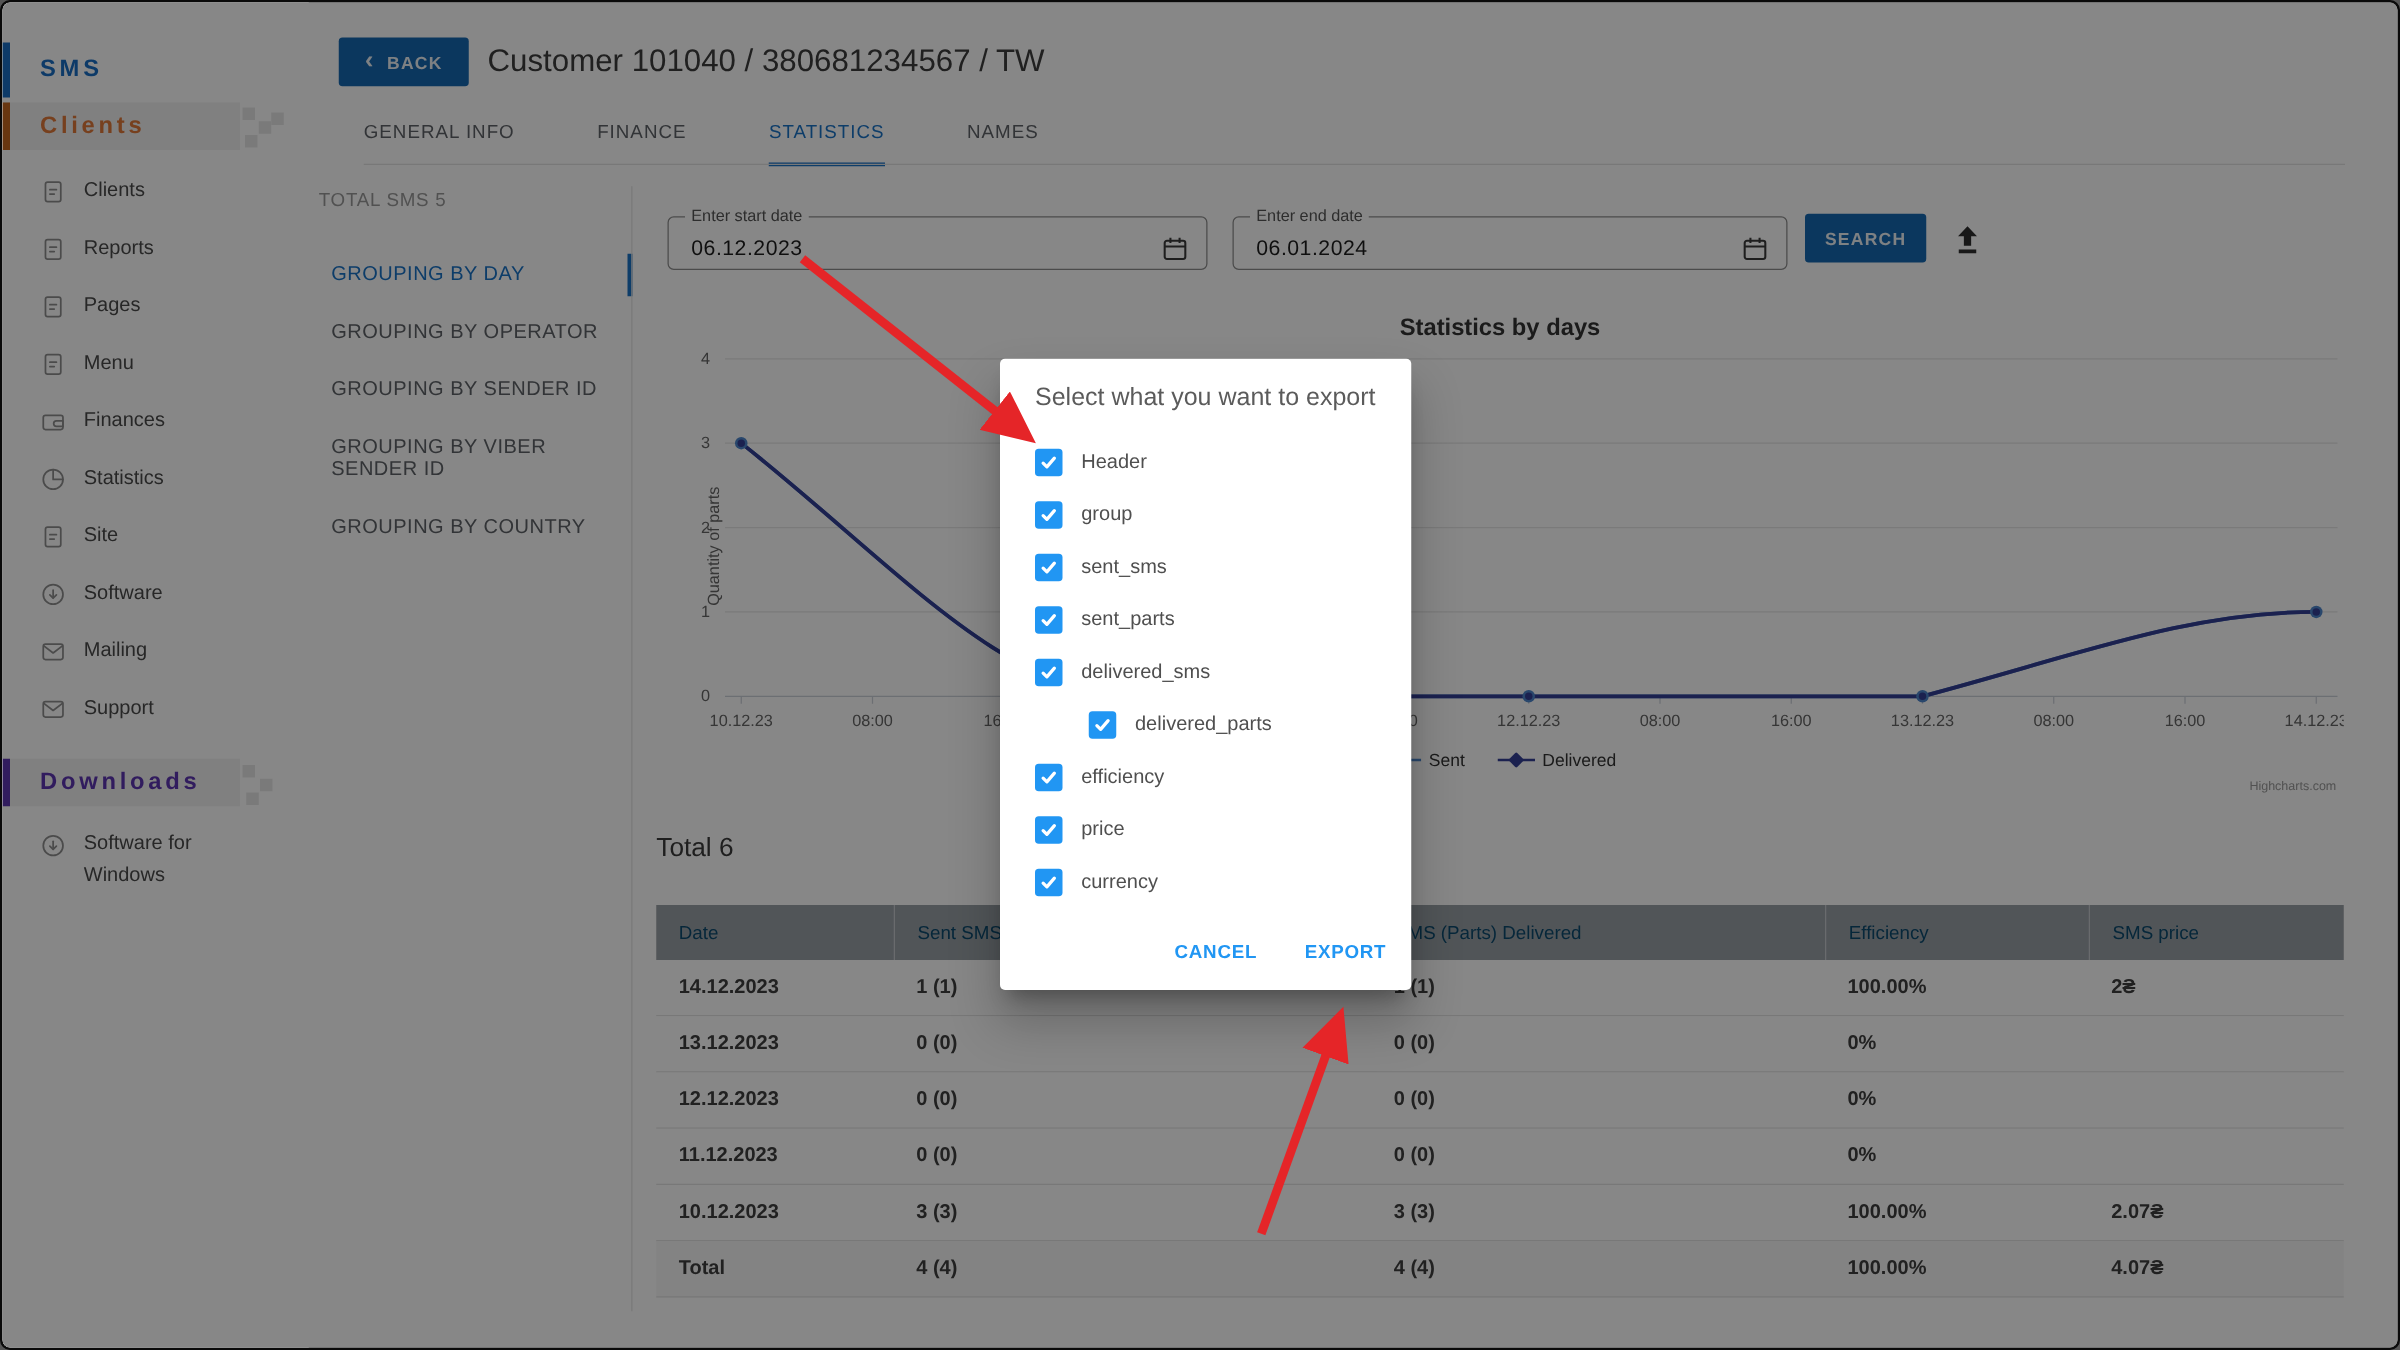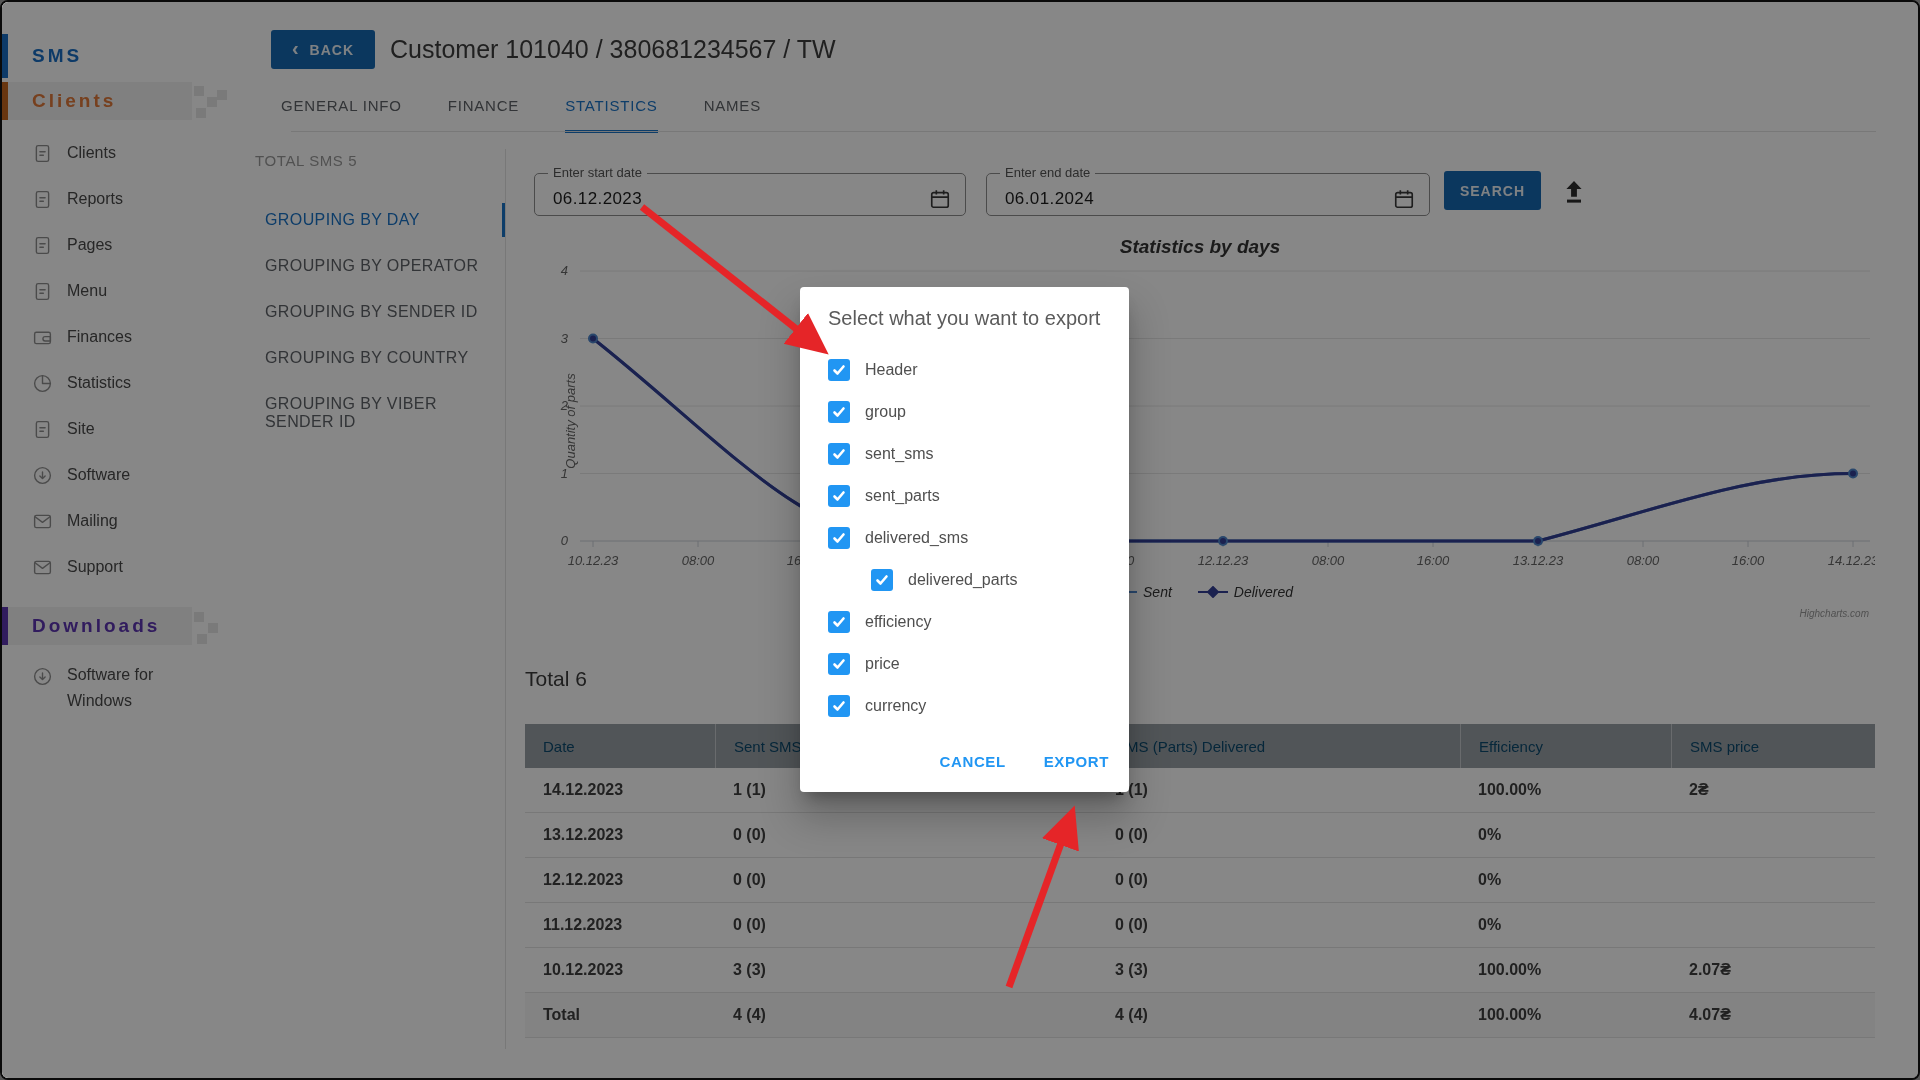--- a/index.html
+++ b/index.html
@@ -33,21 +33,21 @@
                  stroke-width:1.6; stroke-linecap:round; stroke-linejoin:round; }
   .dl-item .lbl { margin-left:14px; font-size:16px; color:#4a4a4a; line-height:26px; width:120px; }
 
   
   .back-btn { position:absolute; left:269px; top:28px; width:104px; height:39px; background:#1669b2;
               border:none; border-radius:3px; color:#eef3f8; font-size:14px; font-weight:bold;
               letter-spacing:1px; cursor:pointer; display:flex; align-items:center; justify-content:center; gap:10px;
               font-family:inherit; }
   .back-btn .chev { font-size:20px; line-height:1; margin-top:-3px; }
   .page-title { position:absolute; left:388px; top:33px; font-size:25px; color:#3d3d3d; }
-  .tabs { position:absolute; left:279px; top:95px; display:flex; gap:46px; }
+  .tabs { position:absolute; left:289px; top:95px; display:flex; gap:66px; }
   .tab { font-size:15px; letter-spacing:0.8px; color:#5f6368; padding-bottom:16px; cursor:pointer; }
   .tab.active { color:#1a73c7; border-bottom:3px solid #1a73c7; }
   .tabs-divider { position:absolute; left:289px; top:129px; width:1585px; height:1px; background:#e3e3e3; }
 
   
   .subnav { position:absolute; left:253px; top:150px; width:250px; text-align:left; }
   .subnav .total { font-size:15px; color:#9a9a9a; letter-spacing:0.6px; margin-bottom:28px; }
   .sn-item { position:relative; font-size:16px; letter-spacing:0.4px; color:#5f6368; padding:14px 10px; cursor:pointer; }
   .sn-item.active { color:#1a73c7; }
   .sn-item.active::after { content:""; position:absolute; right:-1px; top:6px; bottom:6px; width:4px; background:#1a73c7; }
@@ -60,21 +60,21 @@
                        font-size:13px; color:#555; }
   .datefield .fvalue { position:absolute; left:18px; top:15px; font-size:17px; color:#1e1e1e; letter-spacing:0.4px; }
   .datefield .cal { position:absolute; right:14px; top:14px; width:22px; height:22px; cursor:pointer; }
   .cal svg { stroke:#3a3a3a; fill:none; stroke-width:1.8; }
   .search-btn { position:absolute; left:1442px; top:169px; width:97px; height:39px; background:#1669b2;
                 color:#eef3f8; border:none; border-radius:3px; font-size:14px; font-weight:bold;
                 letter-spacing:1px; cursor:pointer; font-family:inherit; }
   .upload-ic { position:absolute; left:1558px; top:176px; width:28px; height:28px; cursor:pointer; }
 
   
-  .chart-box { position:absolute; left:523px; top:224px; width:1350px; height:397px; background:#fff;font-style:italic; }
+  .chart-box { position:absolute; left:523px; top:240px; width:1350px; height:397px; background:#fff; }
   .chart-title { position:absolute; left:0; right:0; top:10px; text-align:center; font-size:19px;
                  font-weight:bold; color:#333; }
   #chart-svg { position:absolute; left:0; top:0; width:1350px; height:397px; }
   .legend { position:absolute; left:0; right:0; top:358px; display:flex; justify-content:center; gap:26px; }
   .legend-item { display:flex; align-items:center; gap:6px; font-size:14px; color:#333; cursor:pointer; }
   .credits { position:absolute; right:6px; top:382px; font-size:10px; color:#999; }
 
   
   .total-heading { position:absolute; left:523px; top:665px; font-size:21px; color:#3c3c3c; }
   .table { position:absolute; left:523px; top:722px; width:1350px; }
@@ -233,22 +233,22 @@
     <div class="tab active">STATISTICS</div>
     <div class="tab">NAMES</div>
   </div>
   <div class="tabs-divider"></div>
 
   <div class="subnav">
     <div class="total">TOTAL SMS 5</div>
     <div class="sn-item active">GROUPING BY DAY</div>
     <div class="sn-item">GROUPING BY OPERATOR</div>
     <div class="sn-item">GROUPING BY SENDER ID</div>
+    <div class="sn-item">GROUPING BY VIBER SENDER ID</div>
     <div class="sn-item">GROUPING BY COUNTRY</div>
-    <div class="sn-item">GROUPING BY VIBER SENDER ID</div>
   </div>
   <div class="subnav-vline"></div>
 
   <div class="datefield" style="left:532px; width:432px;">
     <div class="flabel">Enter start date</div>
     <div class="fvalue">06.12.2023</div>
     <div class="cal">
       <svg viewBox="0 0 24 24">
           <rect x="3" y="5" width="18" height="16" rx="2"></rect>
           <line x1="8" y1="2.5" x2="8" y2="7"></line>

